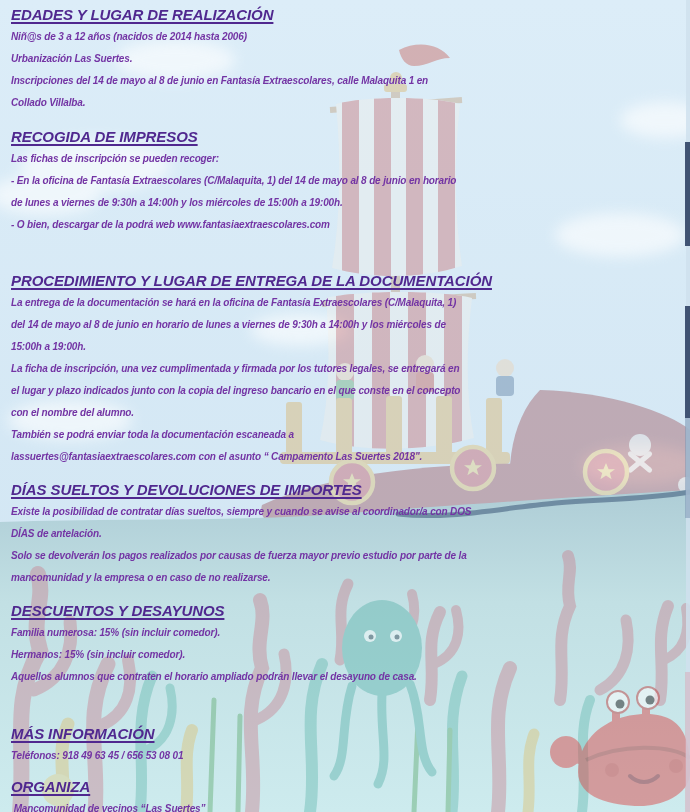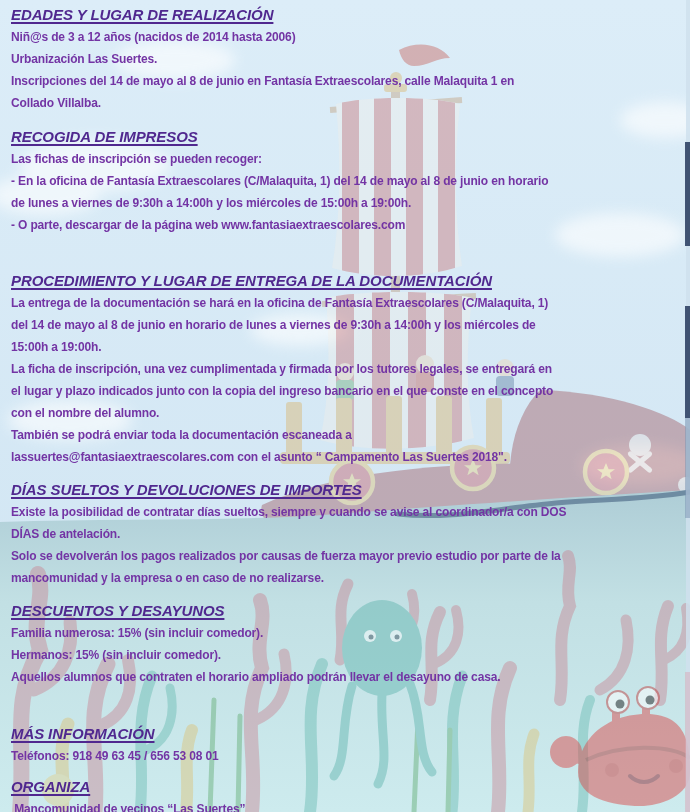--- a/index.html
+++ b/index.html
@@ -18,21 +18,21 @@
   .strip.s4{top:672px;height:140px;background:#d8aab6;opacity:.5;}
   
   .content{position:absolute;left:0;top:0;width:690px;height:812px;}
   .sec{position:absolute;left:11px;right:0;}
   .sec h2{
     margin:0;font-size:15px;line-height:22px;font-weight:bold;font-style:italic;
     color:#50288f;letter-spacing:-0.1px;white-space:pre;
     text-decoration:underline;text-decoration-thickness:1.6px;text-underline-offset:2px;
   }
   .line{
-    font-size:12px;line-height:22px;font-weight:bold;
+    font-size:10px;line-height:22px;font-weight:bold;font-style:italic;
     color:#7334a4;letter-spacing:-0.15px;white-space:pre;
   }
   .sec.edades{top:4px;}
   .sec.recogida{top:126px;}
   .sec.procedimiento{top:270px;}
   .sec.dias{top:479px;}
   .sec.descuentos{top:600px;}
   .sec.masinfo{top:723px;}
   .sec.organiza{top:776px;}
 </style>
@@ -229,21 +229,21 @@
       <div class="line">Urbanización Las Suertes.</div>
       <div class="line">Inscripciones del 14 de mayo al 8 de junio en Fantasía Extraescolares, calle Malaquita 1 en</div>
       <div class="line">Collado Villalba.</div>
     </section>
 
     <section class="sec recogida">
       <h2>RECOGIDA DE IMPRESOS</h2>
       <div class="line">Las fichas de inscripción se pueden recoger:</div>
       <div class="line">- En la oficina de Fantasía Extraescolares (C/Malaquita, 1) del 14 de mayo al 8 de junio en horario</div>
       <div class="line">de lunes a viernes de 9:30h a 14:00h y los miércoles de 15:00h a 19:00h.</div>
-      <div class="line">- O parte, descargar de la página web www.fantasiaextraescolares.com</div>
+      <div class="line">- O bien, descargar de la podrá web www.fantasiaextraescolares.com</div>
     </section>
 
     <section class="sec procedimiento">
       <h2>PROCEDIMIENTO Y LUGAR DE ENTREGA DE LA DOCUMENTACIÓN</h2>
       <div class="line">La entrega de la documentación se hará en la oficina de Fantasía Extraescolares (C/Malaquita, 1)</div>
       <div class="line">del 14 de mayo al 8 de junio en horario de lunes a viernes de 9:30h a 14:00h y los miércoles de</div>
       <div class="line">15:00h a 19:00h.</div>
       <div class="line">La ficha de inscripción, una vez cumplimentada y firmada por los tutores legales, se entregará en</div>
       <div class="line">el lugar y plazo indicados junto con la copia del ingreso bancario en el que conste en el concepto</div>
       <div class="line">con el nombre del alumno.</div>

